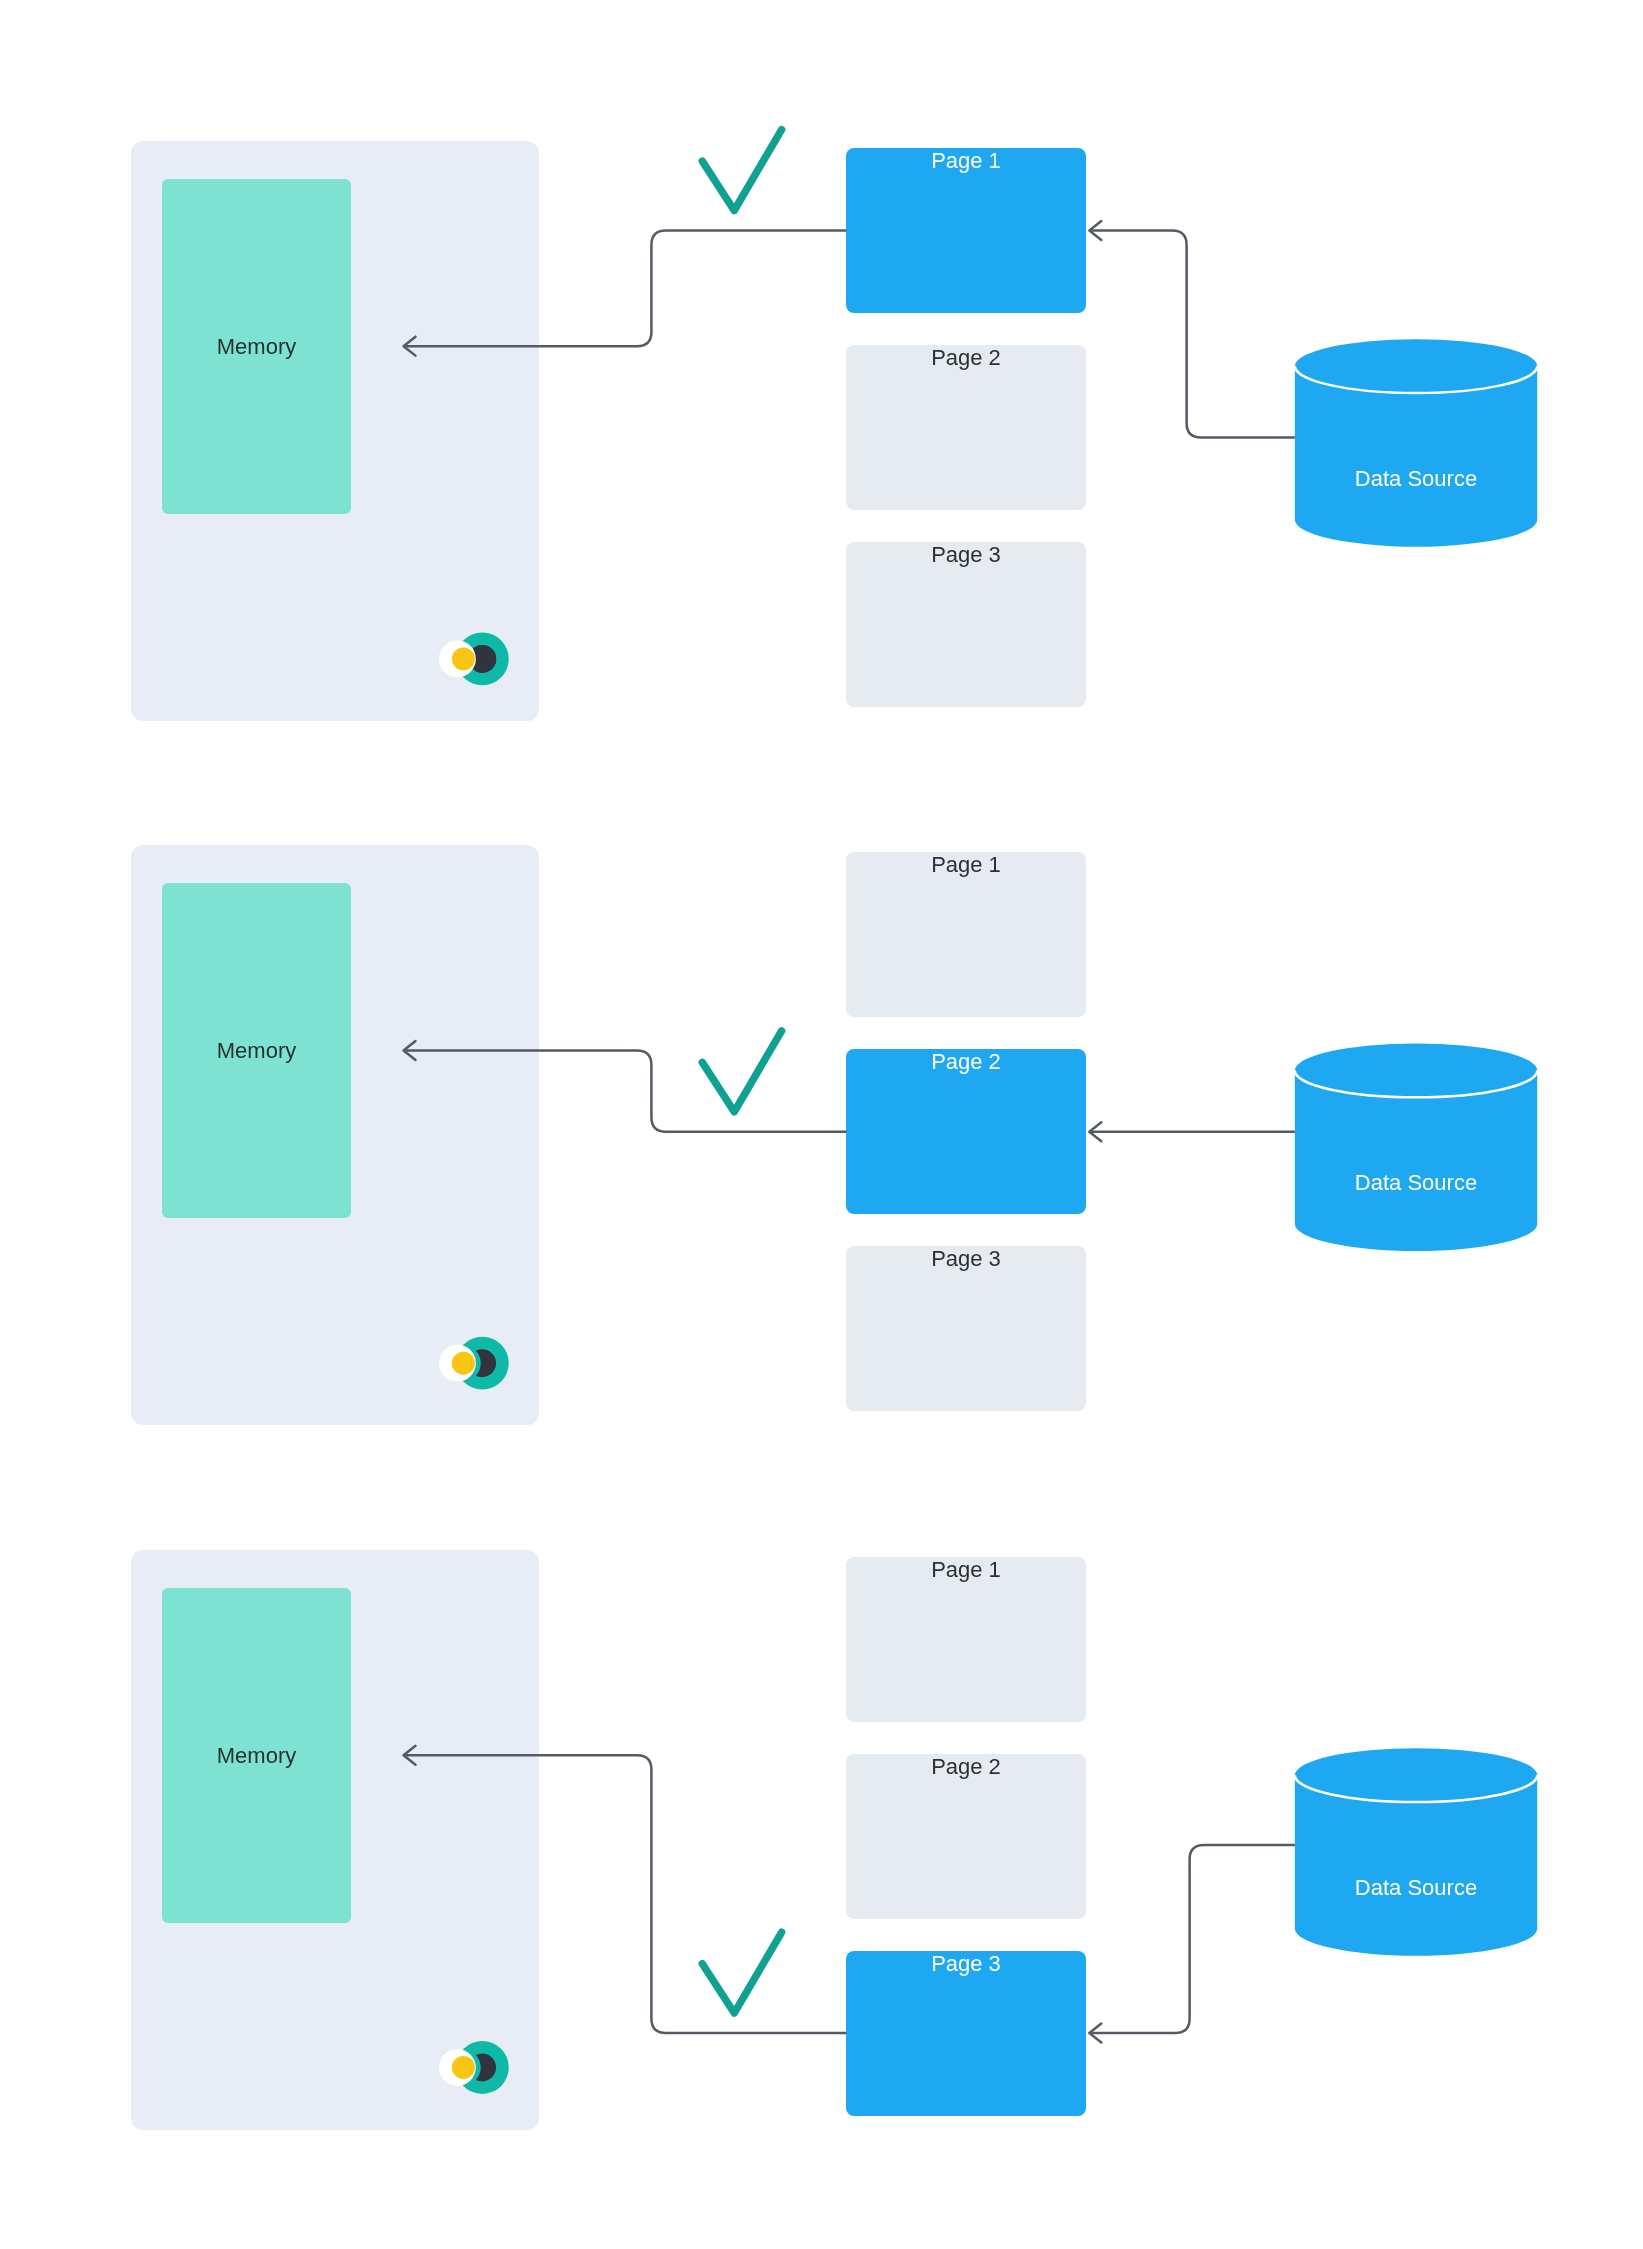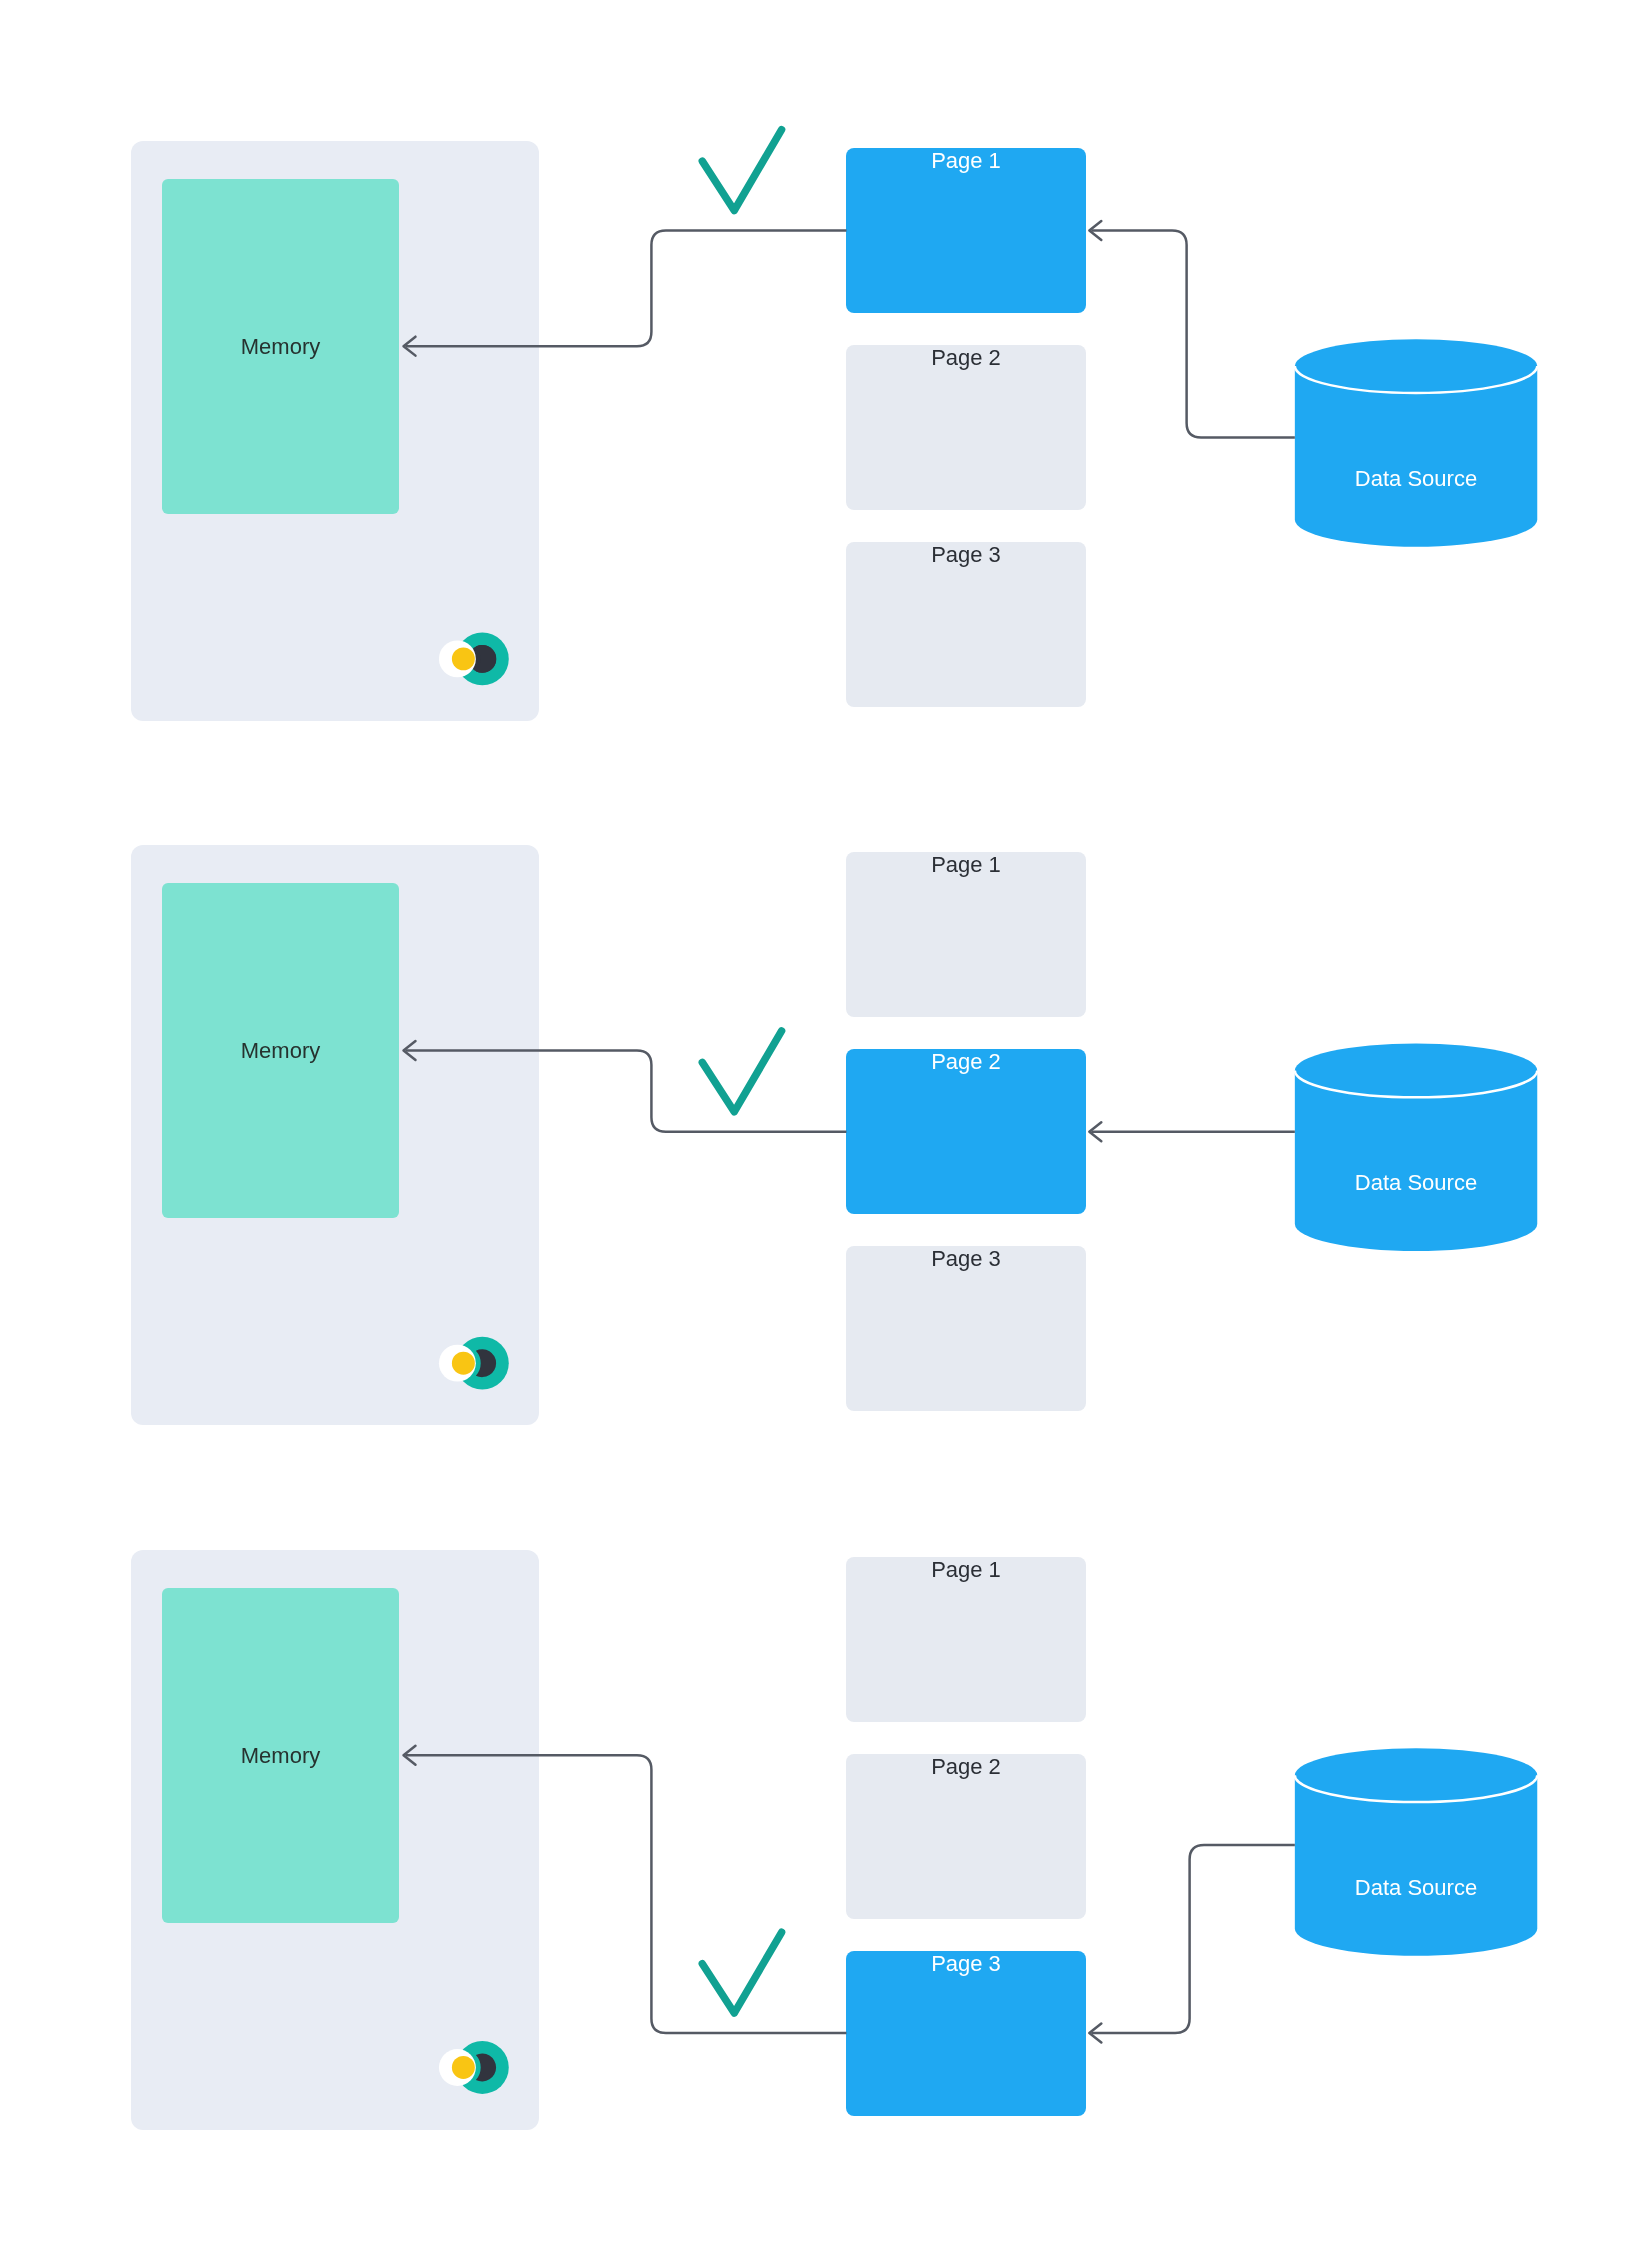--- a/index.html
+++ b/index.html
@@ -5,21 +5,21 @@
   html,body{margin:0;padding:0;background:#fff;}
   .stage{
     position:relative;width:1644px;height:2250px;background:#fff;overflow:hidden;
     font-family:"Liberation Sans", sans-serif;
   }
   .abs{position:absolute;}
   .memory-container{
     width:408px;height:580px;left:131px;background:#E8ECF4;border-radius:12px;z-index:1;
   }
   .memory-box{
-    width:237px;height:335px;left:162px;background:#7DE2D1;border-radius:6px;z-index:2;
+    width:189px;height:335px;left:162px;background:#7DE2D1;border-radius:6px;z-index:2;
     display:flex;align-items:center;justify-content:center;
   }
   .memory-box .label{font-size:22px;color:#26322F;}
   .page-box{
     width:240px;height:165px;left:846px;border-radius:8px;z-index:2;
     display:flex;align-items:flex-start;justify-content:center;font-size:22px;
   }
   .page-box.inactive{background:#E6EAF1;color:#2B2F36;}
   .page-box.active{background:#1FA8F2;color:#FFFFFF;}
   .ds-label{

